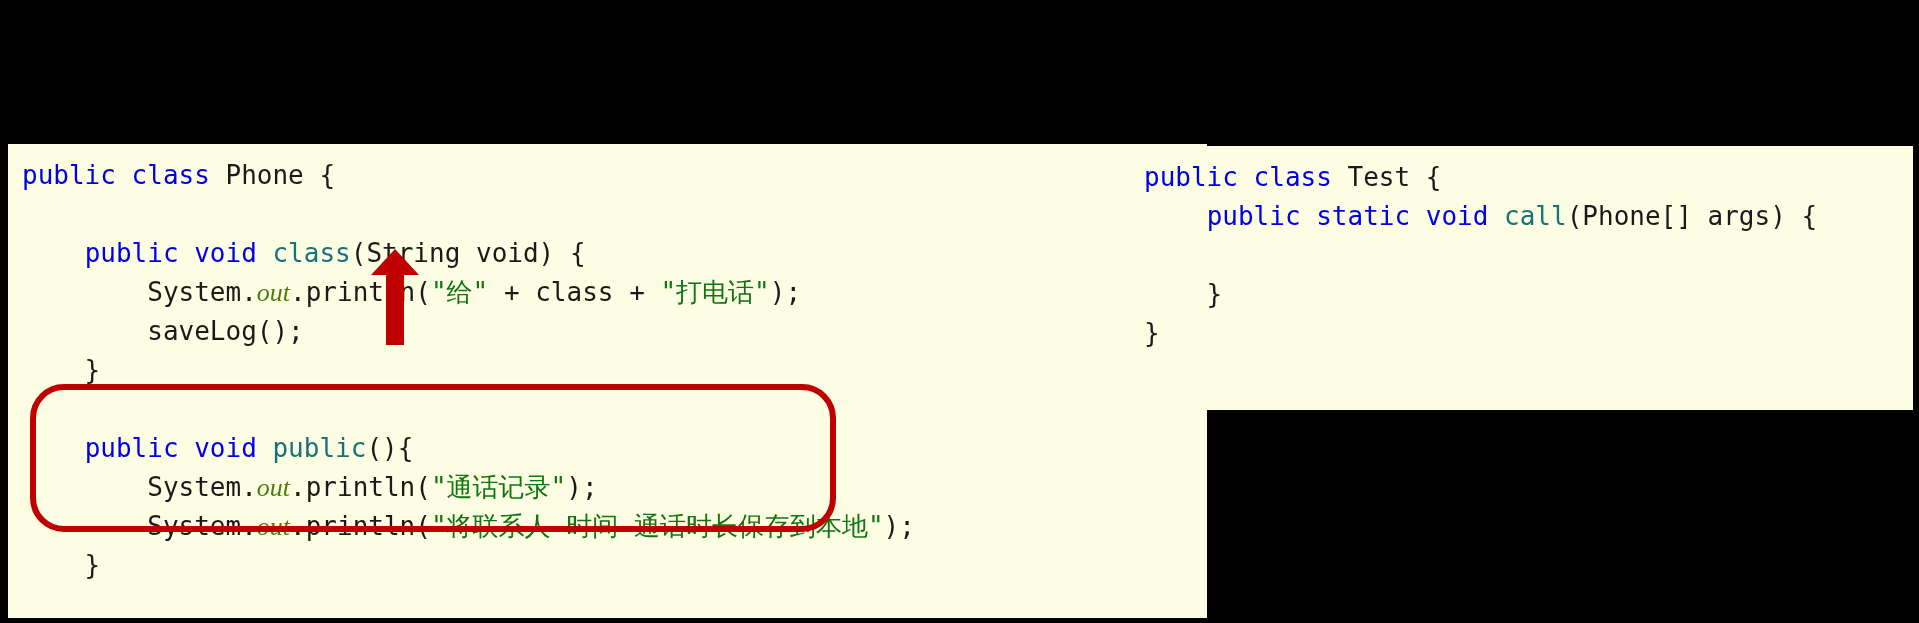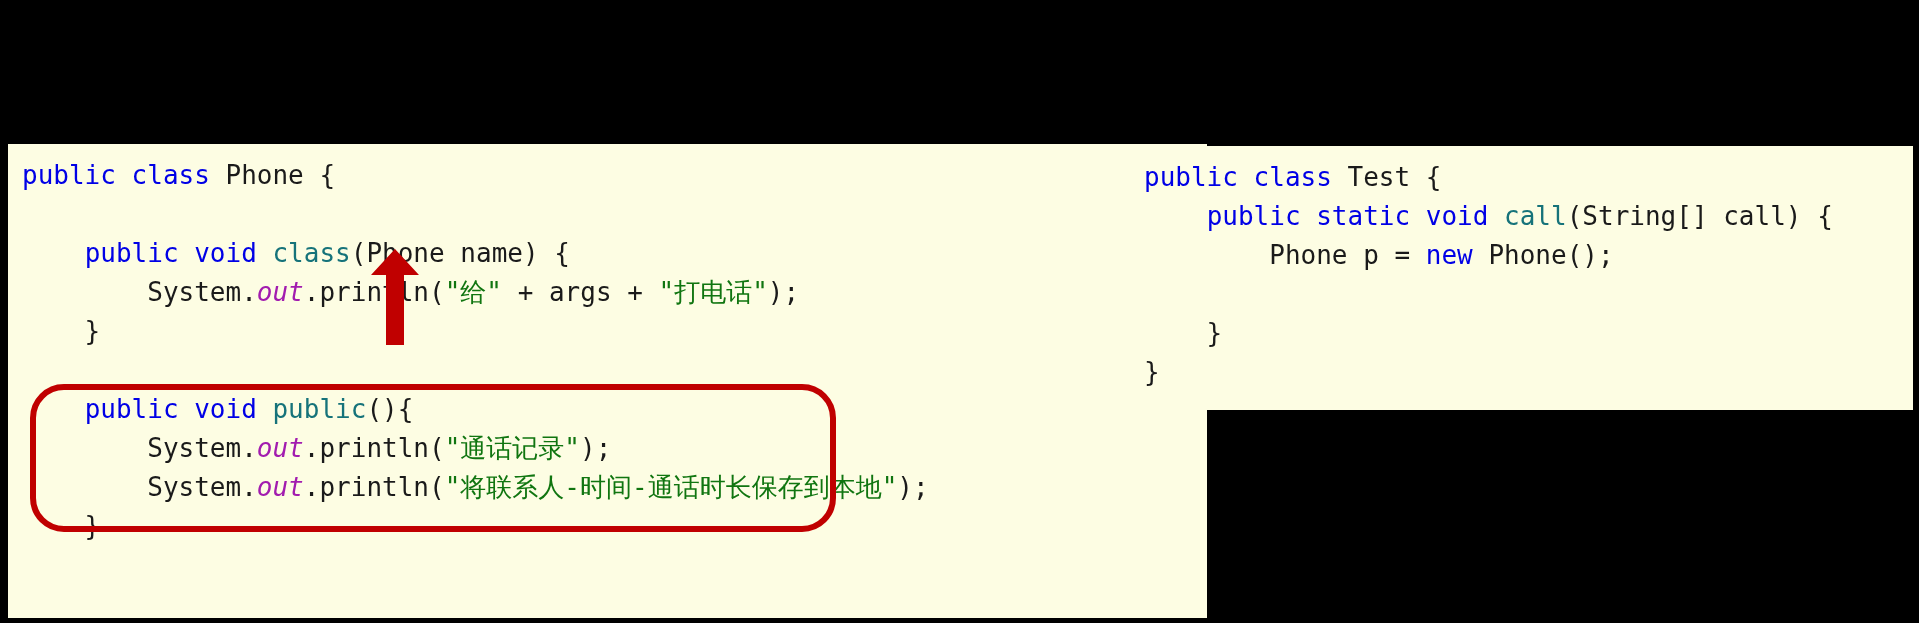--- a/index.html
+++ b/index.html
@@ -54,21 +54,21 @@
   }
 
   .code-line.blank {
     color: transparent;
   }
 
   .tok-kw       { color: #0000E6; }
   .tok-method   { color: #16737A; }
   .tok-plain    { color: #1a1a1a; }
   .tok-str      { color: #107510; }
-  .tok-field    { color: #a21caf; font-style: italic; }
+  .tok-field    { color: #4d7c0f; font-style: italic; font-family: Liberation Serif, serif; }
 
   
   #highlight-box {
     position: absolute;
     left: 30px;
     top: 384px;
     width: 806px;
     height: 148px;
     border: 6px solid #C00000;
     border-radius: 34px;
@@ -89,37 +89,37 @@
 </style>
 </head>
 <body>
 
 <div class="stage">
 
   <div class="code-panel" id="panel-left">
     <div id="left-lines">
         <div class="code-line"><span class="tok-kw">public class </span><span class="tok-plain">Phone {</span></div>
         <div class="code-line blank">&nbsp;</div>
-        <div class="code-line"><span class="tok-plain">    </span><span class="tok-kw">public void </span><span class="tok-method">class</span><span class="tok-plain">(Phone name) {</span></div>
-        <div class="code-line"><span class="tok-plain">        System.</span><span class="tok-field">out</span><span class="tok-plain">.println(</span><span class="tok-str">"给"</span><span class="tok-plain"> + args + </span><span class="tok-str">"打电话"</span><span class="tok-plain">);</span></div>
+        <div class="code-line"><span class="tok-plain">    </span><span class="tok-kw">public void </span><span class="tok-method">class</span><span class="tok-plain">(String void) {</span></div>
+        <div class="code-line"><span class="tok-plain">        System.</span><span class="tok-field">out</span><span class="tok-plain">.println(</span><span class="tok-str">"给"</span><span class="tok-plain"> + class + </span><span class="tok-str">"打电话"</span><span class="tok-plain">);</span></div>
+        <div class="code-line"><span class="tok-plain">        saveLog();</span></div>
         <div class="code-line"><span class="tok-plain">    }</span></div>
         <div class="code-line blank">&nbsp;</div>
         <div class="code-line"><span class="tok-plain">    </span><span class="tok-kw">public void </span><span class="tok-method">public</span><span class="tok-plain">(){</span></div>
         <div class="code-line"><span class="tok-plain">        System.</span><span class="tok-field">out</span><span class="tok-plain">.println(</span><span class="tok-str">"通话记录"</span><span class="tok-plain">);</span></div>
         <div class="code-line"><span class="tok-plain">        System.</span><span class="tok-field">out</span><span class="tok-plain">.println(</span><span class="tok-str">"将联系人-时间-通话时长保存到本地"</span><span class="tok-plain">);</span></div>
         <div class="code-line"><span class="tok-plain">    }</span></div>
         <div class="code-line blank">&nbsp;</div>
       </div>
   </div>
 
   <div class="code-panel" id="panel-right">
     <div id="right-lines">
         <div class="code-line"><span class="tok-kw">public class </span><span class="tok-plain">Test {</span></div>
-        <div class="code-line"><span class="tok-plain">    </span><span class="tok-kw">public static void </span><span class="tok-method">call</span><span class="tok-plain">(String[] call) {</span></div>
-        <div class="code-line"><span class="tok-plain">        Phone p = </span><span class="tok-kw">new </span><span class="tok-plain">Phone();</span></div>
+        <div class="code-line"><span class="tok-plain">    </span><span class="tok-kw">public static void </span><span class="tok-method">call</span><span class="tok-plain">(Phone[] args) {</span></div>
         <div class="code-line blank">&nbsp;</div>
         <div class="code-line"><span class="tok-plain">    }</span></div>
         <div class="code-line"><span class="tok-plain">}</span></div>
       </div>
   </div>
 
   <div id="highlight-box"></div>
 
   <div id="up-arrow">
     <svg width="48" height="96" viewBox="0 0 48 96" xmlns="http://www.w3.org/2000/svg" aria-hidden="true">

